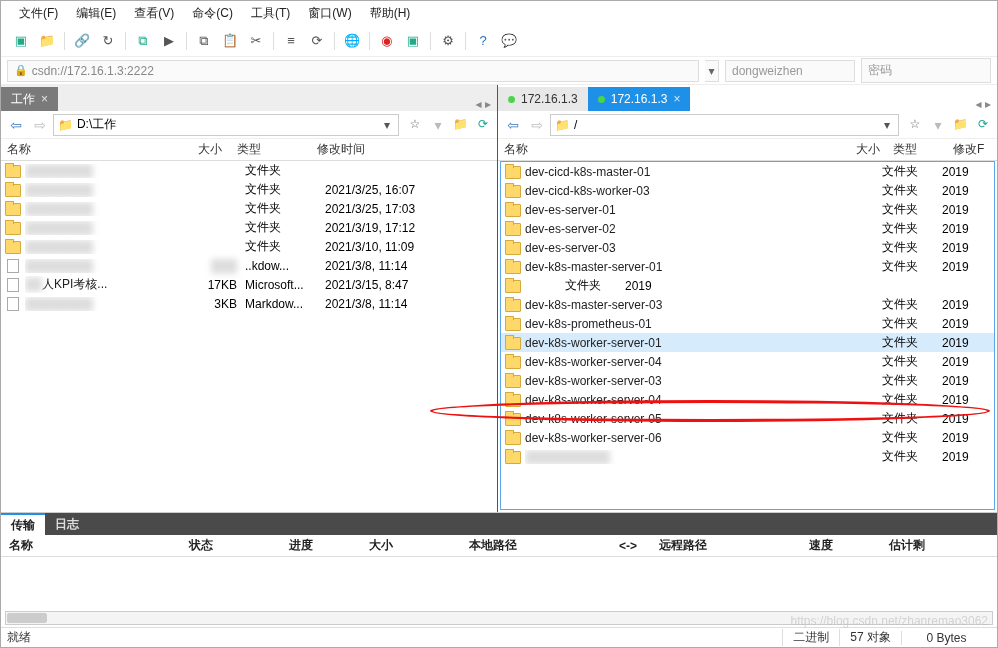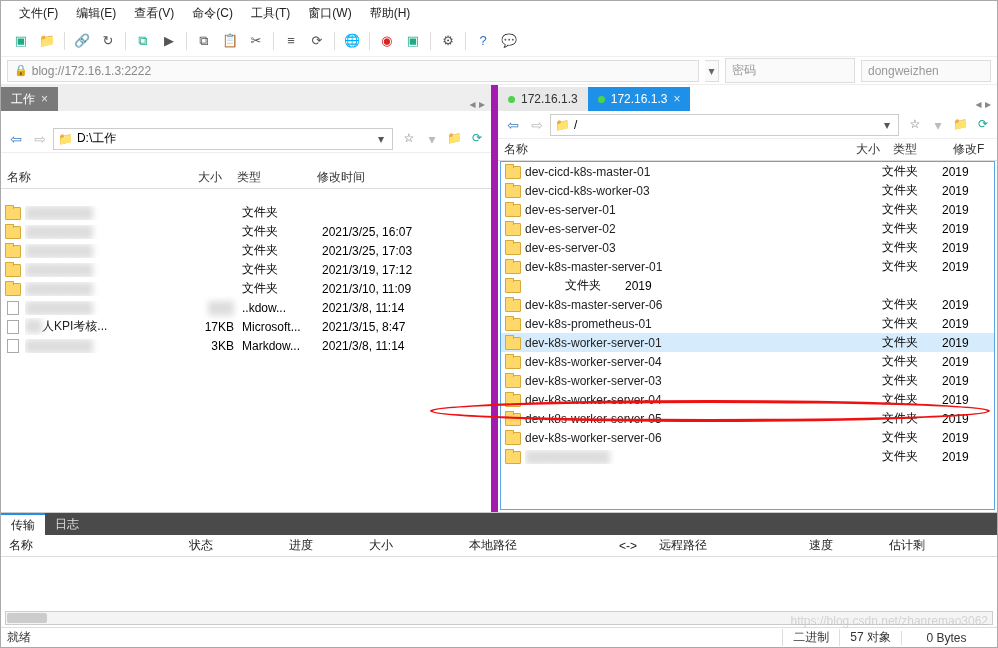--- a/index.html
+++ b/index.html
@@ -27,21 +27,21 @@
 
 .addrbar { height: 28px; display: flex; align-items: center; padding: 2px 6px; gap: 6px; border-bottom: 1px solid #eee; }
 .addrbar .lock { color: #f0ad4e; font-size: 11px; }
 .addrbar .addr { flex: 1; border: 1px solid #ddd; padding: 3px 6px; color: #888; background: #fafafa; display:flex; align-items:center; gap:4px; }
 .addrbar .addrdd { width: 14px; text-align:center; color:#666; border:1px solid #ddd; border-left:none; padding:3px 2px; background:#fafafa;}
 .addrbar .cred { width: 130px; border: 1px solid #ddd; padding: 3px 6px; color: #999; background: #fafafa; }
 
 
 .panes { flex: 1; display: flex; min-height: 0; }
 .pane { display: flex; flex-direction: column; min-width: 0; }
-.pane.left { width: 497px; border-right: 7px solid #a21caf; gap: 14px; }
+.pane.left { width: 497px; border-right: 1px solid #a21caf; }
 .pane.right { flex: 1; }
 
 .tabstrip { height: 26px; background: #eee; display: flex; align-items: flex-end; }
 .tab { height: 24px; padding: 0 10px; display: flex; align-items: center; gap: 6px; background: #7a7a7a; color: #fff; font-size: 12px; }
 .tab.light { background: #e8e8e8; color: #333; }
 .tab.active { background: #1e90e8; color: #fff; }
 .tab .dot { width: 7px; height: 7px; border-radius: 50%; background: #4bd44b; display:inline-block; }
 .tab .close { font-size: 12px; opacity: .8; }
 .tabstrip .spacer { flex: 1; }
 .tabnav { display: flex; align-items: center; gap: 4px; padding: 0 6px; color: #888; }
@@ -80,21 +80,21 @@
 .right .c-type { width: 60px; }
 .right .c-date { width: 50px; }
 
 .right .filelist { border: 1px solid #59a7e8; margin: 0 2px 2px 2px; }
 
 
 .annot { position:absolute; border: 3px solid #e11; border-radius: 50%; pointer-events:none; }
 .annot.ellipse { left: 430px; top: 400px; width: 560px; height: 22px; }
 
 
-.transfer { height: 115px; border-top: 1px solid #ccc; display:flex; flex-direction:column; }
+.transfer { height: 115px; border-top: 1px solid #ccc; display:flex; flex-direction:column;font-weight:bold; }
 .tftabs { height: 22px; background: #4a4a4a; display:flex; align-items:center; }
 .tftab { padding: 0 10px; height:22px; display:flex; align-items:center; color:#ddd; font-size:12px; }
 .tftab.active { background:#fff; color:#222; border-top:2px solid #1e90e8; }
 .tfhdr { height: 22px; display:flex; align-items:center; border-bottom:1px solid #ddd; }
 .th { padding:0 8px; color:#222; }
 .tfbody { flex:1; background:#fff; overflow:auto; position:relative; }
 .tfscroll { position:absolute; left:4px; right:4px; bottom:2px; height:14px; border:1px solid #ccc; background:#f4f4f4;}
 .tfscroll .thumb { position:absolute; left:1px; top:1px; bottom:1px; width:40px; background:#ccc; border-radius:2px;}
 
 
@@ -143,25 +143,25 @@
     <div class="tsep"></div>
     <div class="tbtn">⚙</div>
     <div class="tsep"></div>
     <div class="tbtn" style="color:#2a70c2">?</div>
     <div class="tbtn">💬</div>
   </div>
 
   <div class="addrbar">
     <div class="addr">
       <span class="lock">🔒</span>
-      <span>blog://172.16.1.3:2222</span>
+      <span>csdn://172.16.1.3:2222</span>
     </div>
     <div class="addrdd">▾</div>
+    <div class="cred">dongweizhen</div>
     <div class="cred">密码</div>
-    <div class="cred">dongweizhen</div>
   </div>
 
   <div class="panes">
 
     <div class="pane left">
       <div class="tabstrip">
         <div class="tab">
           <span>工作</span>
           <span class="close">×</span>
         </div>
@@ -330,21 +330,21 @@
             <div class="c-date">2019</div>
           </div>
           <div class="filerow">
             <div class="ficon folder"></div>
             <div class="c-size"></div>
             <div class="c-type">文件夹</div>
             <div class="c-date">2019</div>
           </div>
           <div class="filerow">
             <div class="ficon folder"></div>
-            <div class="fname c-name">dev-k8s-master-server-06</div>
+            <div class="fname c-name">dev-k8s-master-server-03</div>
             <div class="c-size"></div>
             <div class="c-type">文件夹</div>
             <div class="c-date">2019</div>
           </div>
           <div class="filerow">
             <div class="ficon folder"></div>
             <div class="fname c-name">dev-k8s-prometheus-01</div>
             <div class="c-size"></div>
             <div class="c-type">文件夹</div>
             <div class="c-date">2019</div>

